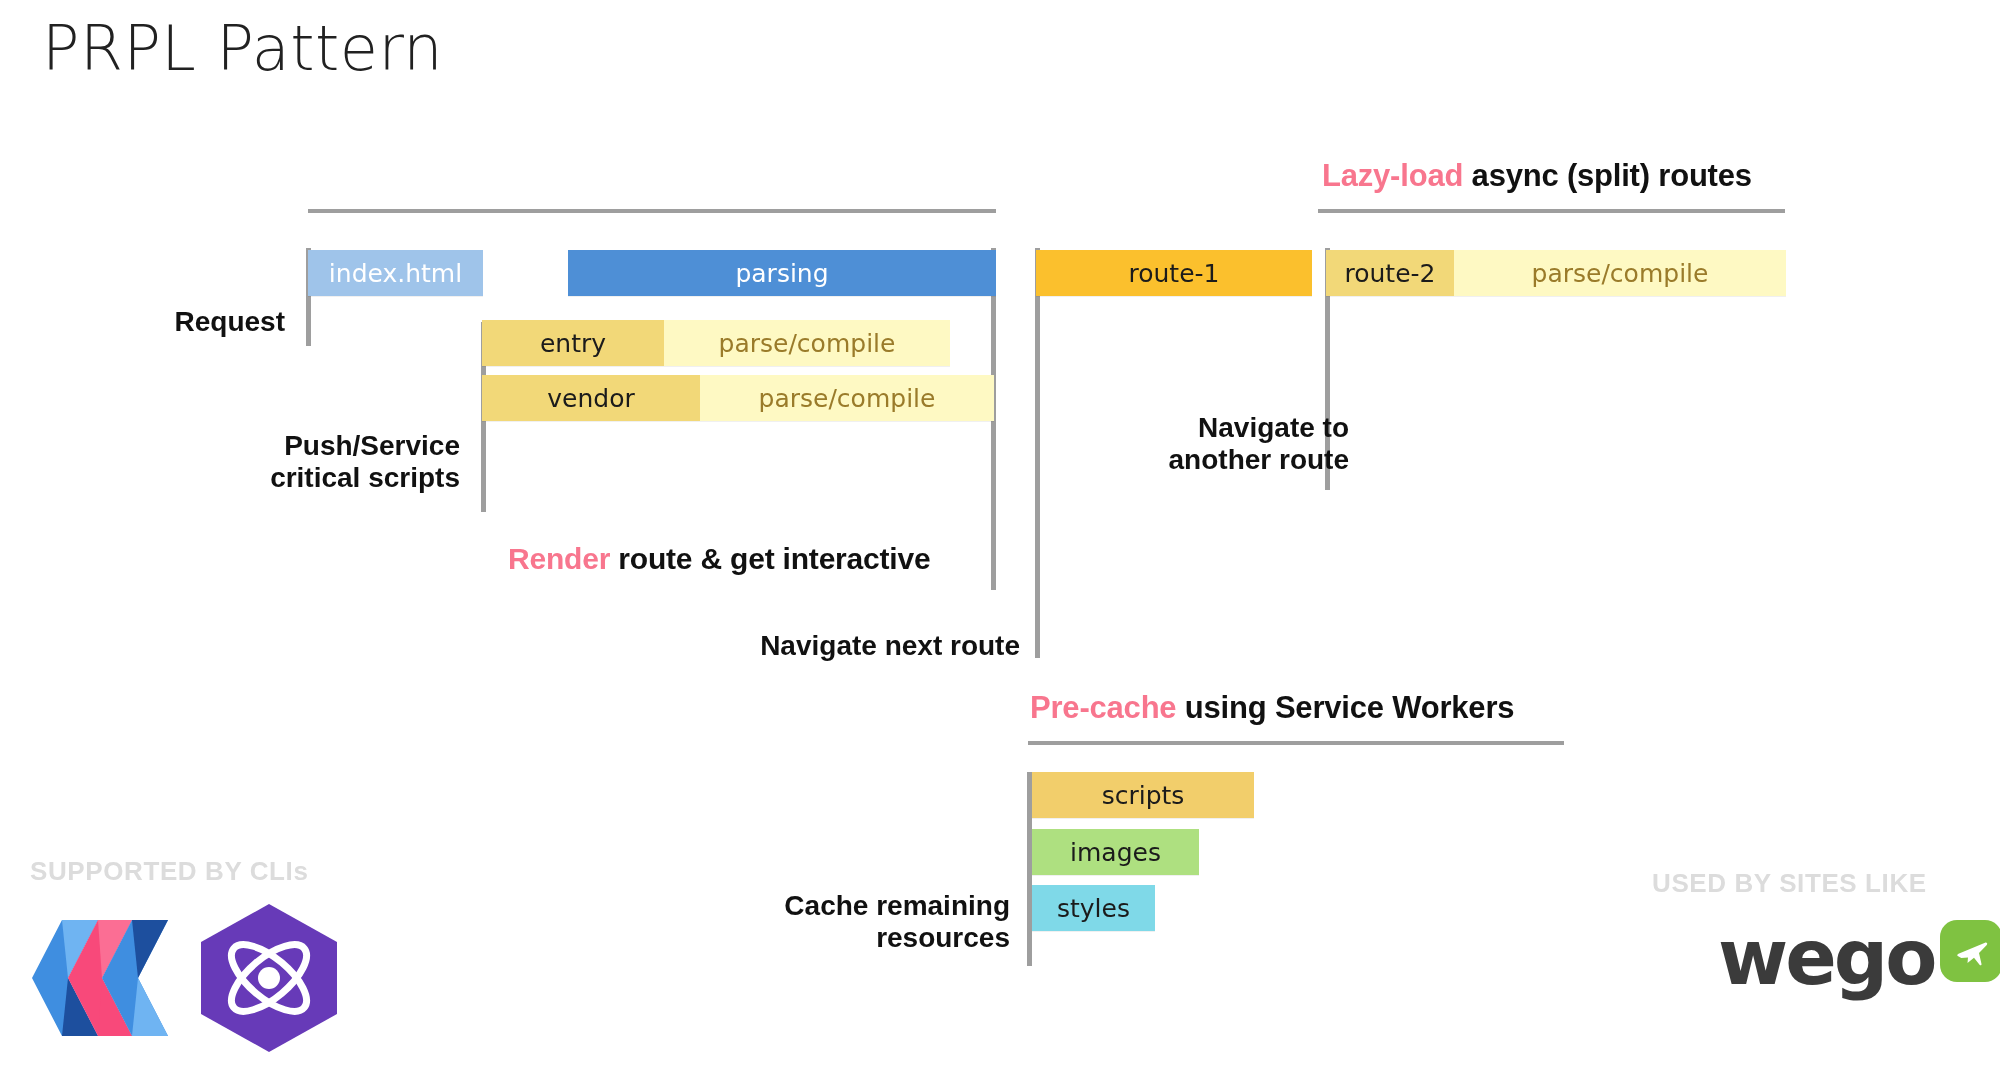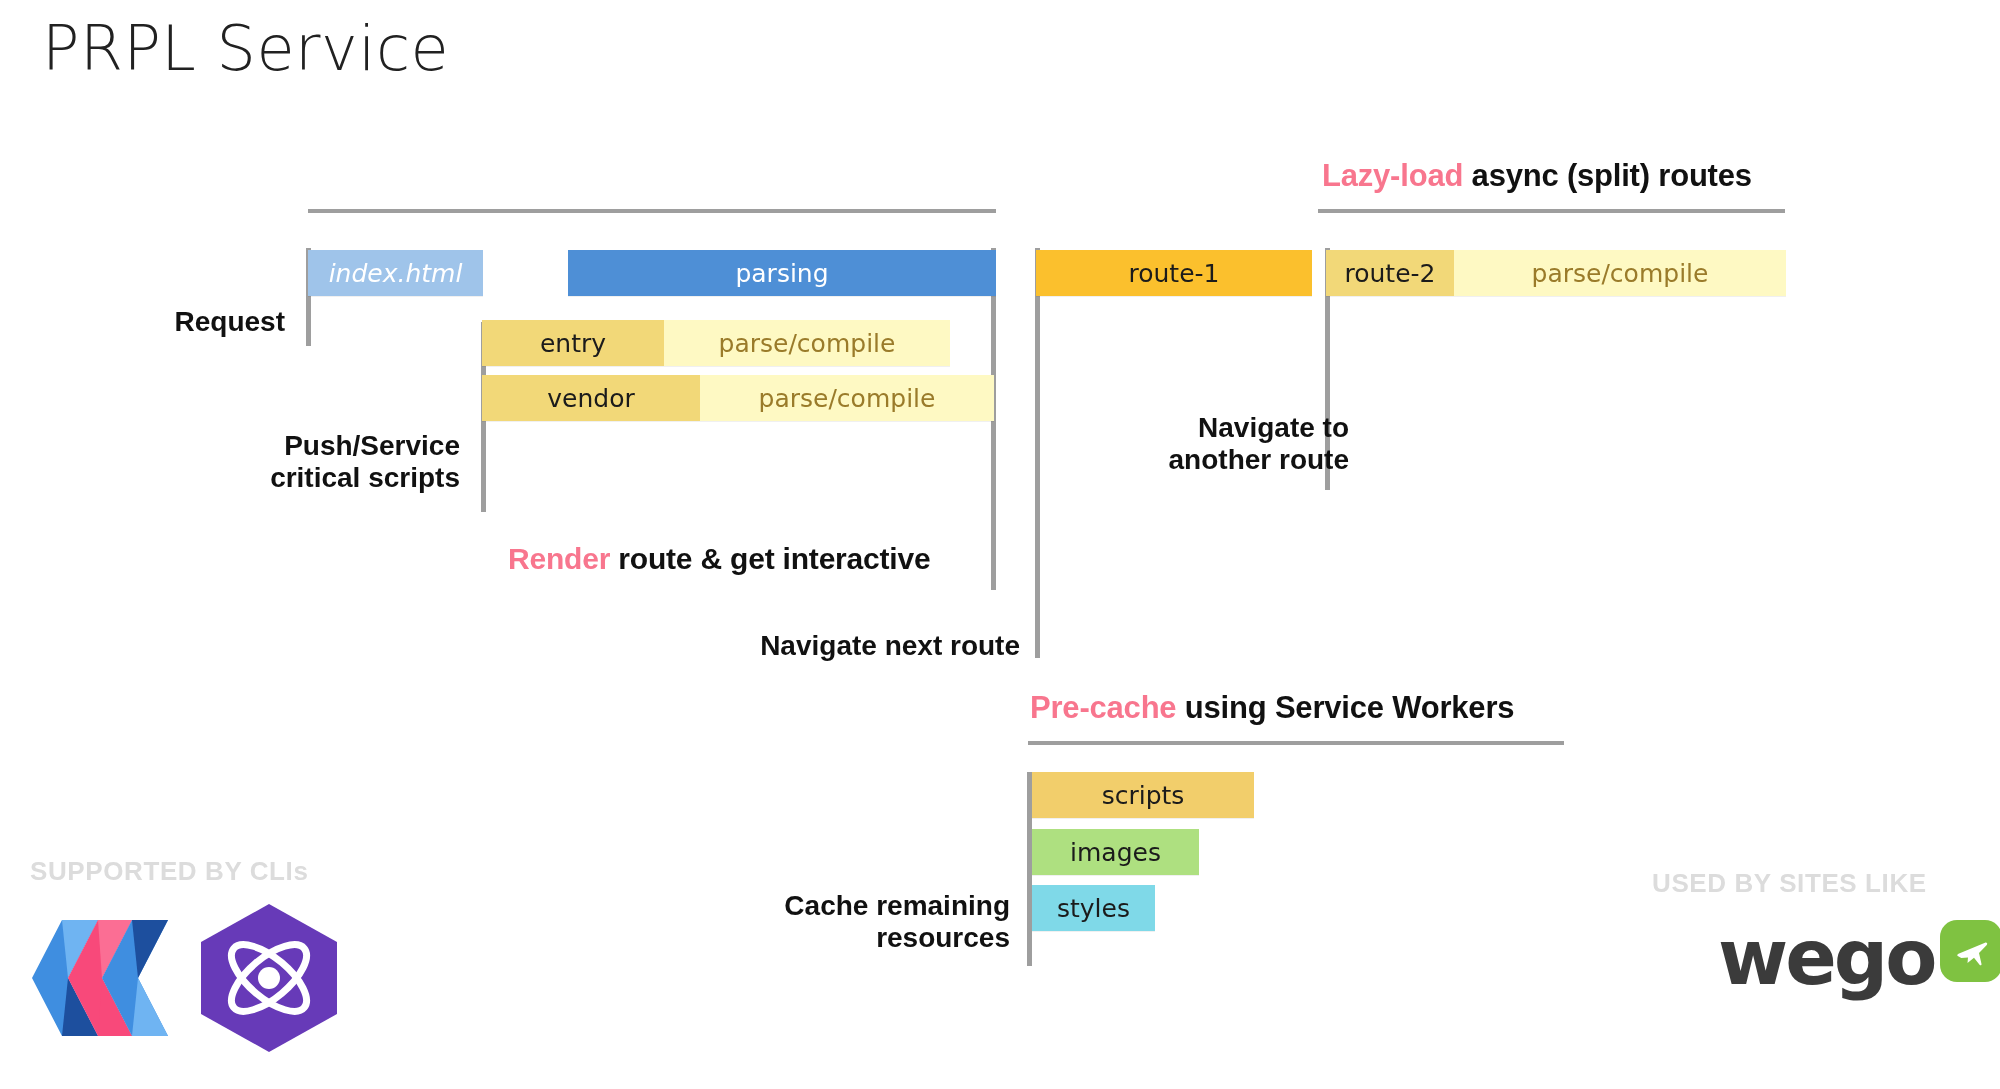--- a/index.html
+++ b/index.html
@@ -129,30 +129,30 @@
     display: flex;
     align-items: center;
     justify-content: center;
   }
 </style>
 </head>
 <body>
 
 <div id="slide">
 
-  <div class="slide-title">PRPL Service</div>
+  <div class="slide-title">PRPL Pattern</div>
 
   <div class="rule" style="left:308px; top:209px; width:688px;"></div>
 
   <div class="tick" style="left:306px; top:248px; height:98px;"></div>
   <div class="tick" style="left:481px; top:322px; height:190px;"></div>
   <div class="tick" style="left:991px; top:248px; height:342px;"></div>
   <div class="tick" style="left:1035px; top:248px; height:410px;"></div>
 
-  <div class="bar" style="left:308px; top:250px; width:175px;font-style:italic;">
+  <div class="bar" style="left:308px; top:250px; width:175px;">
     <span class="seg lightblue" style="flex:1 1 100%;">index.html</span>
   </div>
 
   <div class="bar" style="left:568px; top:250px; width:428px;">
     <span class="seg blue" style="flex:1 1 100%;">parsing</span>
   </div>
 
   <div class="bar" style="left:482px; top:320px; width:468px;">
     <span class="seg paleyell" style="flex:0 0 182px;">entry</span>
     <span class="seg orange" style="flex:1 1 auto;">parse/compile</span>

